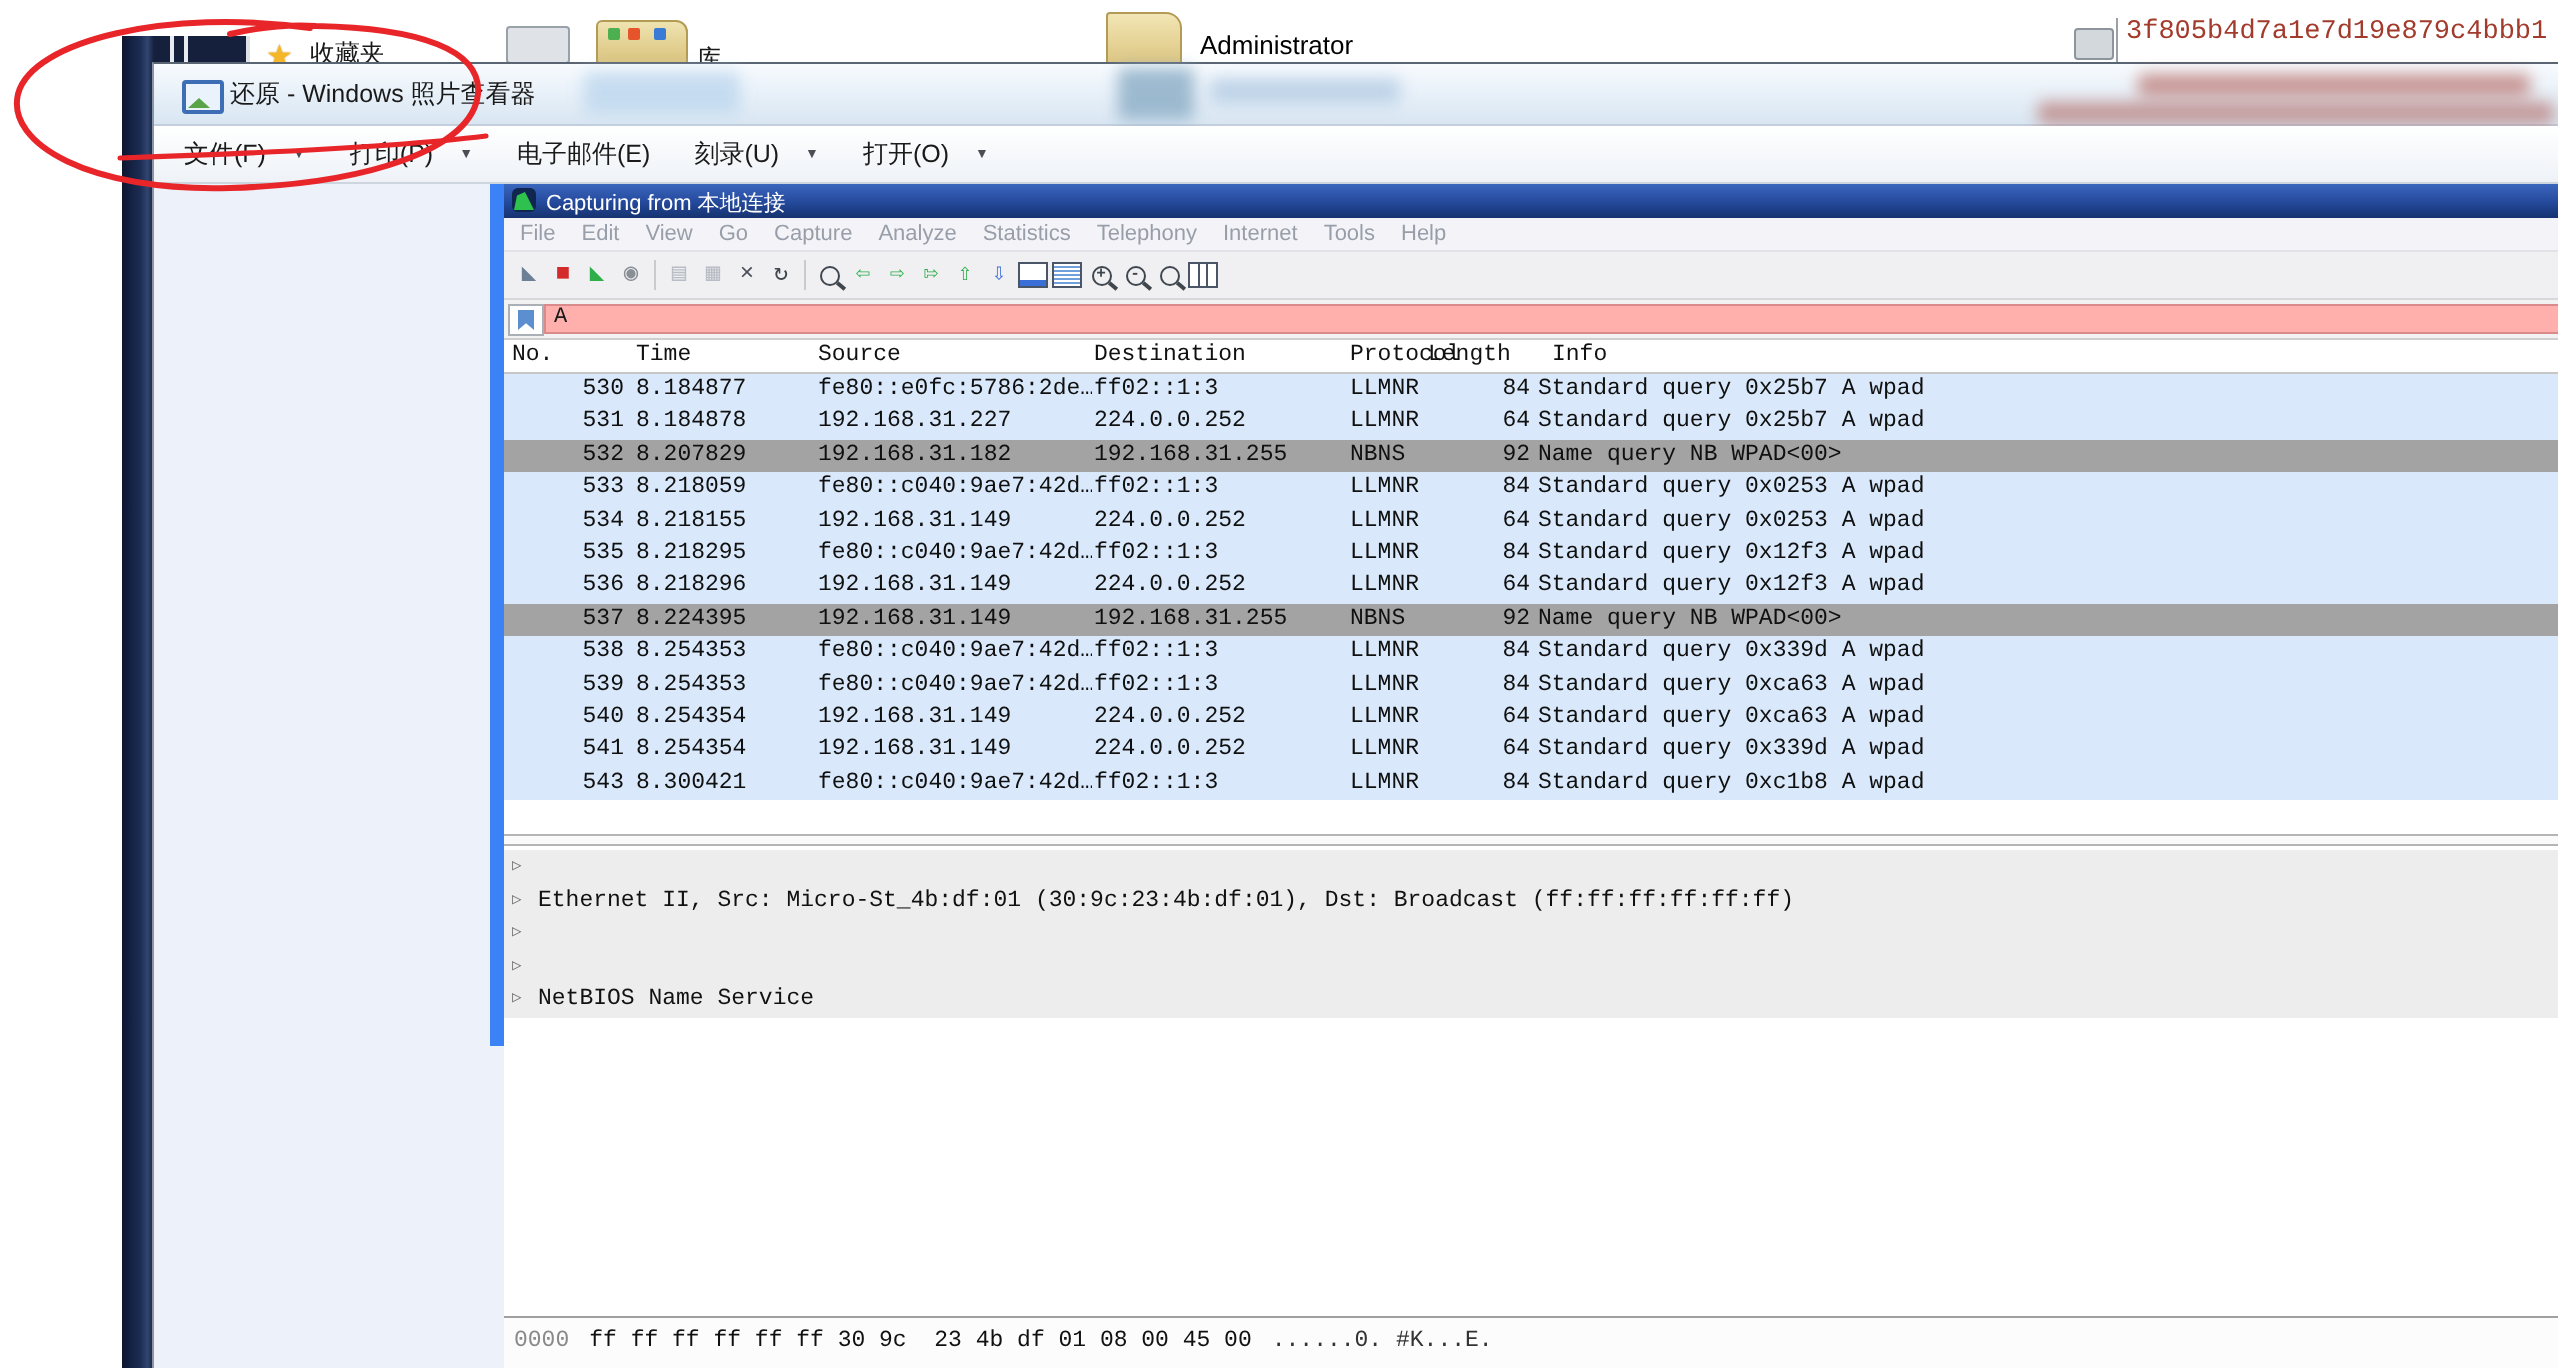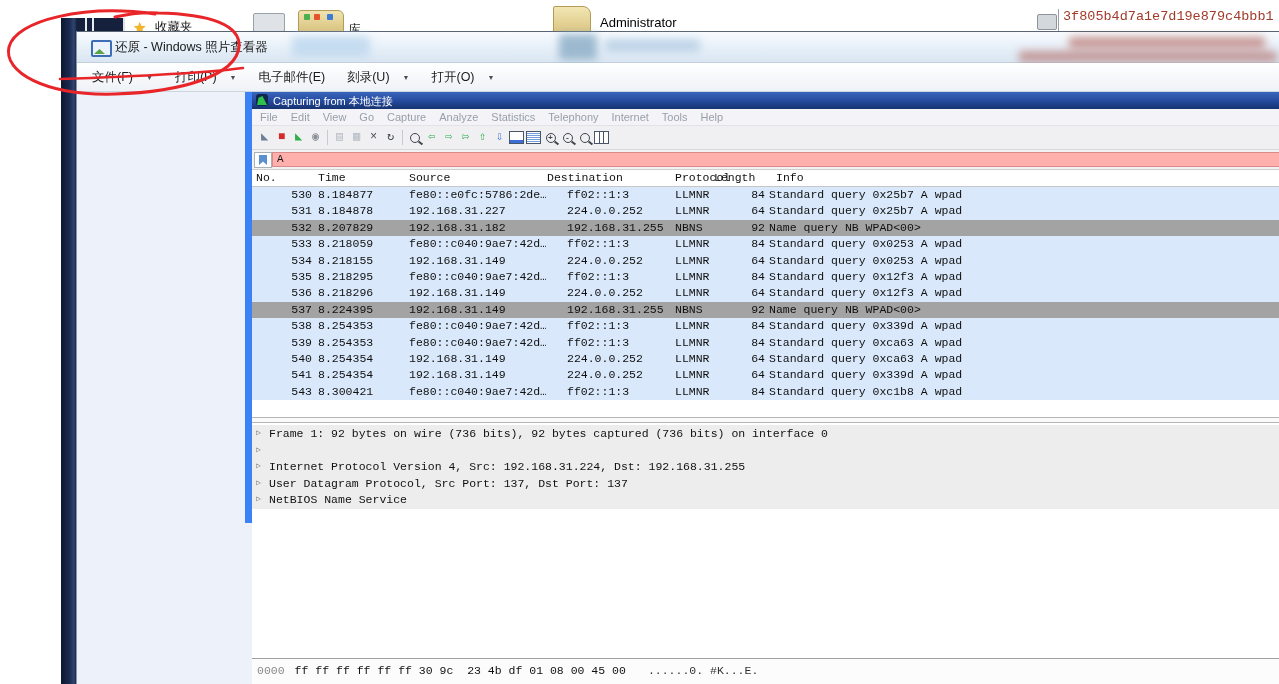--- a/index.html
+++ b/index.html
@@ -94,40 +94,40 @@
 
   #ws-header{position:absolute;left:0;top:78px;width:100%;height:16px;background:#ffffff;
     border-bottom:1px solid #c6c6c6;font-size:11.5px;color:#111;}
   #ws-header span{position:absolute;top:1px;white-space:nowrap;}
   #ws-rows{position:absolute;left:0;top:95px;width:100%;height:230px;background:#ffffff;}
   .pkt-row{position:relative;width:100%;height:16.4px;font-size:11.5px;color:#101010;}
   .pkt-row span{position:absolute;top:1px;white-space:nowrap;}
   .pkt-row .c-no{left:0;width:60px;text-align:right;}
   .pkt-row .c-time{left:66px;}
   .pkt-row .c-src{left:157px;width:137px;overflow:hidden;}
-  .pkt-row .c-dst{left:295px;margin-left:20px;}
+  .pkt-row .c-dst{left:295px;}
   .pkt-row .c-proto{left:423px;}
   .pkt-row .c-len{left:455px;width:58px;text-align:right;}
   .pkt-row .c-info{left:517px;}
   .row-blue{background:#d9e9fb;}
   .row-yellow{background:#a3a3a3;}
 
   #pane-gap{position:absolute;left:0;top:325px;width:100%;height:6px;background:#fafafa;
     border-top:1px solid #b5b5b5;border-bottom:1px solid #b5b5b5;box-sizing:border-box;}
   #ws-details{position:absolute;left:0;top:331px;width:100%;height:235px;background:#ffffff;}
   #details-band{position:absolute;left:0;top:2px;width:100%;height:84px;background:#ededee;}
   .detail-line{position:relative;height:16.5px;font-size:11.5px;color:#111;white-space:nowrap;}
   .detail-line .tri{position:absolute;left:4px;top:2px;font-size:8px;color:#777;}
   .detail-line .txt{position:absolute;left:17px;top:1px;}
   #ws-hex{position:absolute;left:0;top:566px;width:100%;height:26px;background:#fcfcfc;
     border-top:1px solid #a0a0a0;box-sizing:border-box;}
   #hex-row{position:absolute;left:5px;top:5px;font-size:11.5px;white-space:pre;}
   #hex-offset{color:#8a8a8a;}
   #hex-bytes{color:#111;margin-left:10px;}
-  #hex-ascii{color:#333;margin-left:22px;}
+  #hex-ascii{color:#333;margin-left:10px;}
 
   
   #annotation{position:absolute;left:0;top:0;pointer-events:none;z-index:50;}
 </style>
 </head>
 <body>
 
 <div id="page">
 
   <div id="explorer-band"></div>
@@ -380,32 +380,30 @@
           <span class="c-len">84</span>
           <span class="c-info">Standard query 0xc1b8 A wpad</span>
         </div>
       </div>
     <div id="pane-gap"></div>
     <div id="ws-details">
       <div id="details-band"></div>
       <div id="details-lines" style="position:absolute;left:0;top:3px;width:100%;">
           <div class="detail-line">
             <span class="tri">▷</span>
-            <span class="txt">Frame 1: 92 bytes on wire (736 bits), 92 bytes captured (736 bits) on interface 0</span>
           </div>
           <div class="detail-line">
             <span class="tri">▷</span>
+            <span class="txt">Ethernet II, Src: Micro-St_4b:df:01 (30:9c:23:4b:df:01), Dst: Broadcast (ff:ff:ff:ff:ff:ff)</span>
           </div>
           <div class="detail-line">
             <span class="tri">▷</span>
-            <span class="txt">Internet Protocol Version 4, Src: 192.168.31.224, Dst: 192.168.31.255</span>
           </div>
           <div class="detail-line">
             <span class="tri">▷</span>
-            <span class="txt">User Datagram Protocol, Src Port: 137, Dst Port: 137</span>
           </div>
           <div class="detail-line">
             <span class="tri">▷</span>
             <span class="txt">NetBIOS Name Service</span>
           </div>
         </div>
     </div>
     <div id="ws-hex">
       <div id="hex-row"><span id="hex-offset">0000</span><span id="hex-bytes">ff ff ff ff ff ff 30 9c  23 4b df 01 08 00 45 00</span><span id="hex-ascii">......0. #K...E.</span></div>
     </div>

